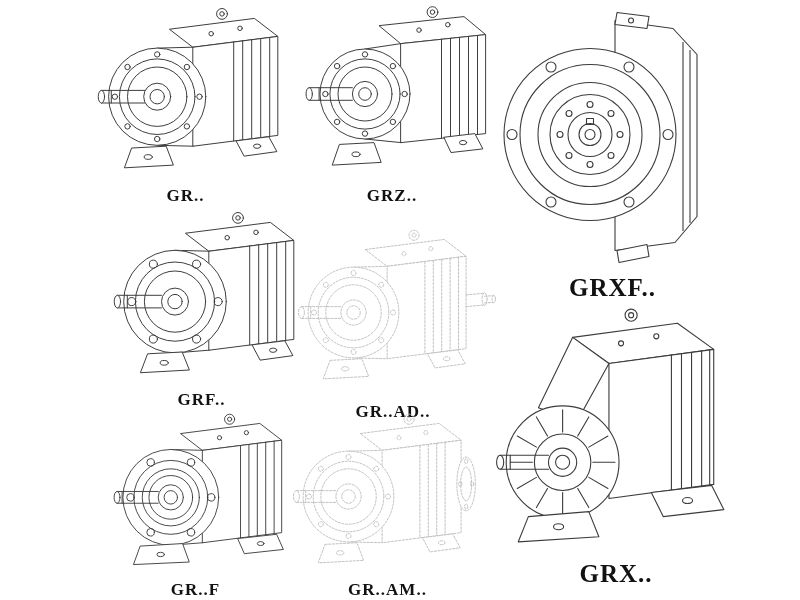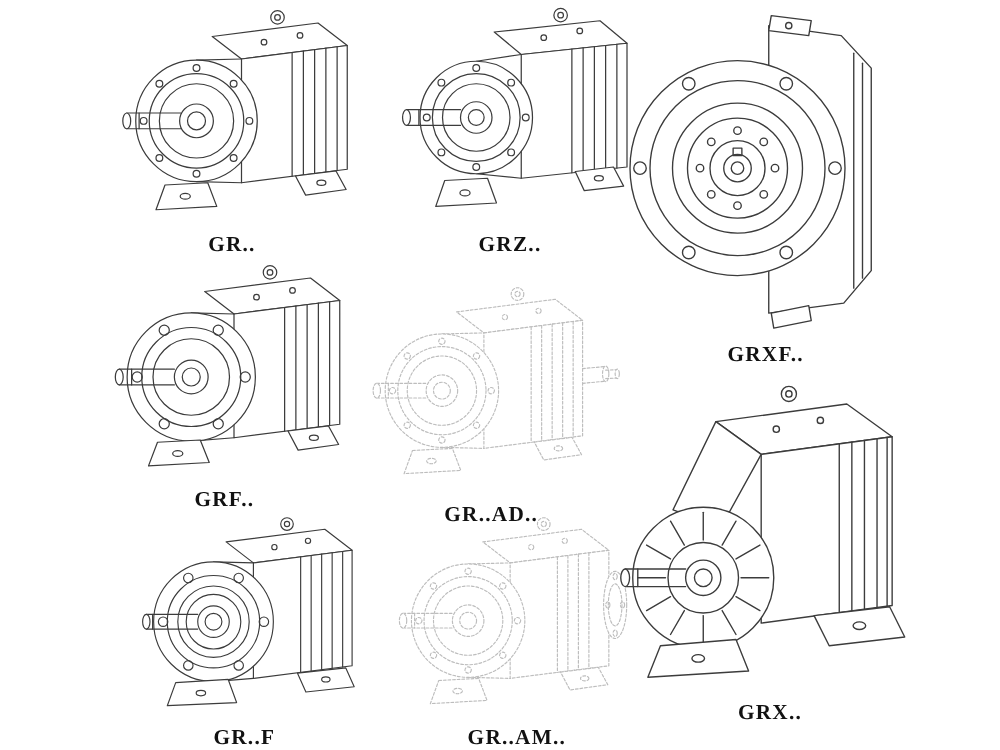--- a/index.html
+++ b/index.html
@@ -10,21 +10,21 @@
   .catalog{position:absolute;inset:0}
   figure.cell{
     position:absolute;margin:0;display:flex;flex-direction:column;
     align-items:center;
   }
   figure.cell svg{display:block}
   figcaption{
     font-weight:bold;font-size:17px;letter-spacing:1px;color:#121212;
     margin-top:2px;font-family:"Liberation Serif",serif;white-space:nowrap;
   }
-  figcaption.big{font-size:17px}
+  figcaption.big{font-size:25px}
   
   g.ln{stroke:#3c3c3c;stroke-width:1.1;fill:none;stroke-linejoin:round;stroke-linecap:round}
   g.ln .w{fill:#ffffff}
   g.gh{stroke:#bdbdbd;stroke-dasharray:2.6 1.8}
 </style>
 </head>
 <body>
 
 <div class="catalog">
 
@@ -63,21 +63,21 @@
           <line x1="27" y1="96" x2="27" y2="110"></line>
         <circle class="w" cx="78" cy="103" r="15"></circle>
           <circle cx="78" cy="103" r="8"></circle>
         <polygon class="w" points="50,160 88,158 96,179 42,182"></polygon>
         <ellipse cx="68" cy="170" rx="4.5" ry="2.6"></ellipse>
       </g>
     </svg>
     <figcaption>GR..</figcaption>
   </figure>
 
-  <figure class="cell" style="left:308px;top:4px;width:200px">
+  <figure class="cell" style="left:292px;top:4px;width:200px">
     <svg width="200" height="180" viewBox="0 0 220 200">
       <g class="ln">
         <circle cx="155" cy="9" r="6"></circle>
           <circle cx="155" cy="9" r="2.5"></circle>
         <polygon class="w" points="96,24 190,14 214,34 120,44"></polygon>
         <circle cx="140" cy="29" r="2.5"></circle>
           <circle cx="172" cy="23" r="2.5"></circle>
         <polygon class="w" points="120,44 214,34 214,144 120,154"></polygon>
         <line x1="165" y1="39.2" x2="165" y2="149.2"></line>
           <line x1="175" y1="38.1" x2="175" y2="148.1"></line>
@@ -141,21 +141,21 @@
         <circle cx="95" cy="160" r="3"></circle>
           <circle cx="116" cy="151" r="3"></circle>
         <circle cx="95" cy="130" r="11"></circle>
           <circle cx="95" cy="130" r="5"></circle>
         <rect x="91.5" y="114" width="7" height="6"></rect>
       </g>
     </svg>
     <figcaption class="big">GRXF..</figcaption>
   </figure>
 
-  <figure class="cell" style="left:72px;top:208px;width:215px">
+  <figure class="cell" style="left:94px;top:208px;width:215px">
     <svg width="210" height="180" viewBox="0 0 220 200">
       <g class="ln">
         <circle cx="150" cy="11" r="6"></circle>
           <circle cx="150" cy="11" r="2.5"></circle>
         <polygon class="w" points="92,28 186,16 212,36 118,48"></polygon>
         <circle cx="138" cy="33" r="2.5"></circle>
           <circle cx="170" cy="27" r="2.5"></circle>
         <polygon class="w" points="118,48 212,36 212,146 118,158"></polygon>
         <line x1="163" y1="42.3" x2="163" y2="152.3"></line>
           <line x1="173" y1="41" x2="173" y2="151"></line>
@@ -270,21 +270,21 @@
           <line x1="22" y1="97" x2="22" y2="111"></line>
         <circle class="w" cx="80" cy="104" r="15"></circle>
           <circle cx="80" cy="104" r="8"></circle>
         <polygon class="w" points="44,162 94,159 102,181 36,184"></polygon>
         <ellipse cx="68" cy="172" rx="4.5" ry="2.6"></ellipse>
       </g>
     </svg>
     <figcaption>GR..F</figcaption>
   </figure>
 
-  <figure class="cell" style="left:306px;top:410px;width:215px">
+  <figure class="cell" style="left:280px;top:410px;width:215px">
     <svg width="210" height="168" viewBox="0 0 250 200">
       <g class="ln gh">
         <circle cx="150" cy="11" r="6"></circle>
           <circle cx="150" cy="11" r="2.5"></circle>
         <polygon class="w" points="92,28 186,16 212,36 118,48"></polygon>
         <circle cx="138" cy="33" r="2.5"></circle>
           <circle cx="170" cy="27" r="2.5"></circle>
         <polygon class="w" points="118,48 212,36 212,146 118,158"></polygon>
         <line x1="163" y1="42.3" x2="163" y2="152.3"></line>
           <line x1="173" y1="41" x2="173" y2="151"></line>

